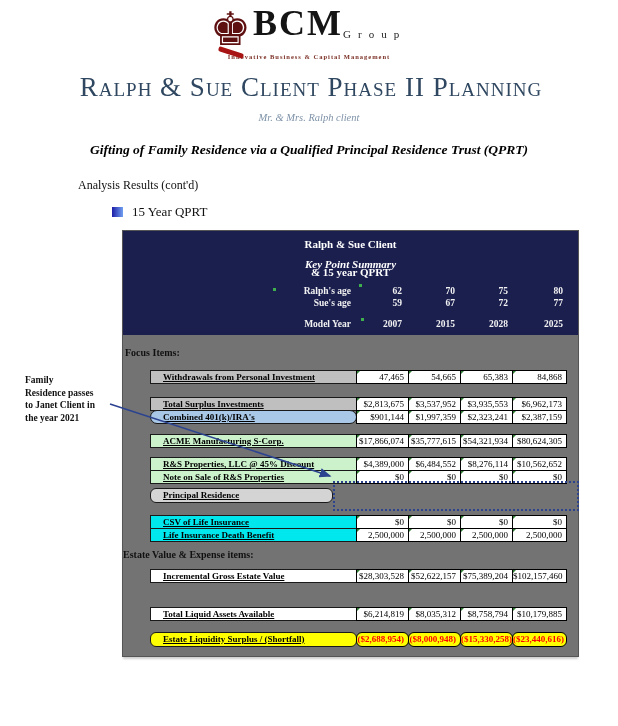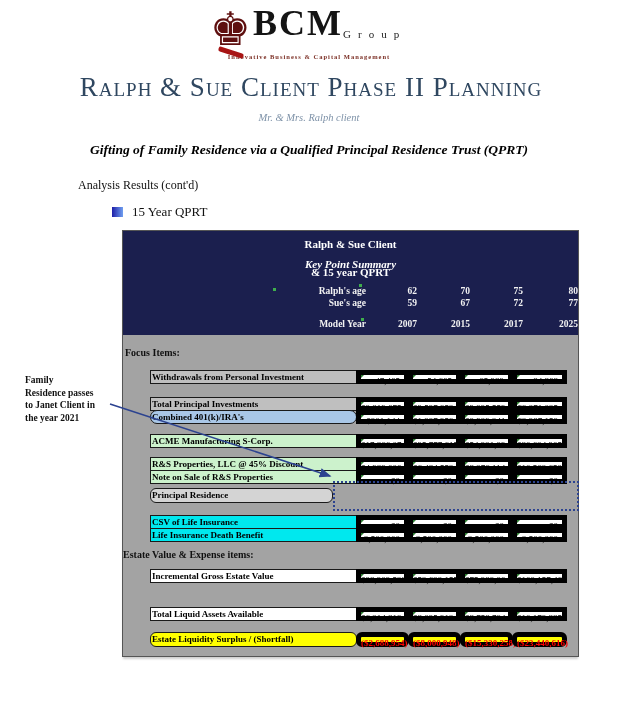--- a/index.html
+++ b/index.html
@@ -34,40 +34,40 @@
   
   .annotation {
     position:absolute; top:374px; left:25px; width:100px;
     font-size:9.5px; line-height:12.5px; font-weight:bold; color:#111; white-space:pre-line;
   }
   .arrow-svg { position:absolute; left:0; top:0; width:618px; height:726px; pointer-events:none; z-index:6; }
 
   
   .tablebox {
     position:absolute; left:122px; top:230px; width:457px; height:427px;
-    background:#a3a3a3; border:1px solid #555; box-shadow:0 3px 2px -1px #cfcfcf; z-index:1;
+    background:#737373; border:1px solid #555; box-shadow:0 3px 2px -1px #cfcfcf; z-index:1;
   }
   .thead { position:absolute; left:0; top:0; width:100%; height:104px; background:#1b1f4e; color:#fff; }
   .h1,.h2,.h3 { position:absolute; left:0; right:0; text-align:center; font-weight:bold; font-size:11px; }
   .h1 { top:7px; } .h2 { top:27px; font-style:italic; } .h3 { top:35px; }
   .agrow { position:absolute; left:0; display:flex; font-size:9.5px; font-weight:bold; color:#f2f2f2; }
-  .aglabel { width:234px; text-align:right; padding-right:6px;margin-left:15px; }
+  .aglabel { width:234px; text-align:right; padding-right:6px; }
   .agcell { width:53px; text-align:right; padding-right:8px; }
   .agcell:last-child { width:55px; }
   .hdot { position:absolute; width:3px; height:3px; background:#3fae4c; }
 
   .sec { position:absolute; font-size:10px; font-weight:bold; color:#111; }
 
   .trow { position:absolute; left:27px; display:flex; }
   .tl {
     width:207px; height:14px; border:1px solid #1a1a1a; font-size:9px; font-weight:bold;
-    padding:1px 0 0 1px; line-height:11px; color:#000; white-space:nowrap; overflow:hidden;
+    padding:1px 0 0 12px; line-height:11px; color:#000; white-space:nowrap; overflow:hidden;text-decoration:underline;
   }
   .tc {
-    position:relative; width:53px; height:14px; border:5px solid #000000; margin-left:-1px;
+    position:relative; width:53px; height:14px; border:1px solid #000000; margin-left:-1px;
     background:#fff; font-size:9px; text-align:right; padding:1px 4px 0 0; line-height:11px; color:#000;
   }
   .tc:last-child { width:55px; }
   .tc.m::before { content:''; position:absolute; left:0; top:0; border-top:3px solid #2e7d32; border-right:3px solid transparent; }
   .lg  { background:#bfbfbf; }
   .lgl { background:#d4d4d4; }
   .lb  { background:#a9c7e7;border-radius:7px; }
   .lgr { background:#ccf2cc; }
   .lc  { background:#00e8ee; }
   .lw  { background:#ffffff; }
@@ -143,41 +143,41 @@
         <div class="aglabel">Sue's age</div>
         <div class="agcell">59</div>
         <div class="agcell">67</div>
         <div class="agcell">72</div>
         <div class="agcell">77</div>
       </div>
       <div class="agrow" style="top:88px">
         <div class="aglabel">Model Year</div>
         <div class="agcell">2007</div>
         <div class="agcell">2015</div>
-        <div class="agcell">2017</div>
+        <div class="agcell">2028</div>
         <div class="agcell">2025</div>
       </div>
     </div>
 
     <div class="sec" style="top:116px;left:2px">Focus Items:</div>
 
     <div class="trow" style="top:139px">
       <div class="tl lg">Withdrawals from Personal Investment</div>
       <div class="tc m">47,465</div>
       <div class="tc m">54,665</div>
       <div class="tc m">65,383</div>
       <div class="tc m">84,868</div>
     </div>
 
     <div class="trow" style="top:166px">
-      <div class="tl lg">Total Principal Investments</div>
+      <div class="tl lg">Total Surplus Investments</div>
       <div class="tc m">$2,813,675</div>
       <div class="tc m">$3,537,952</div>
       <div class="tc m">$3,935,553</div>
-      <div class="tc m">$9,271,025</div>
+      <div class="tc m">$6,962,173</div>
     </div>
 
     <div class="trow" style="top:179px">
       <div class="tl lb">Combined 401(k)/IRA's</div>
       <div class="tc m">$901,144</div>
       <div class="tc m">$1,997,359</div>
       <div class="tc m">$2,323,241</div>
       <div class="tc m">$2,387,159</div>
     </div>
 

